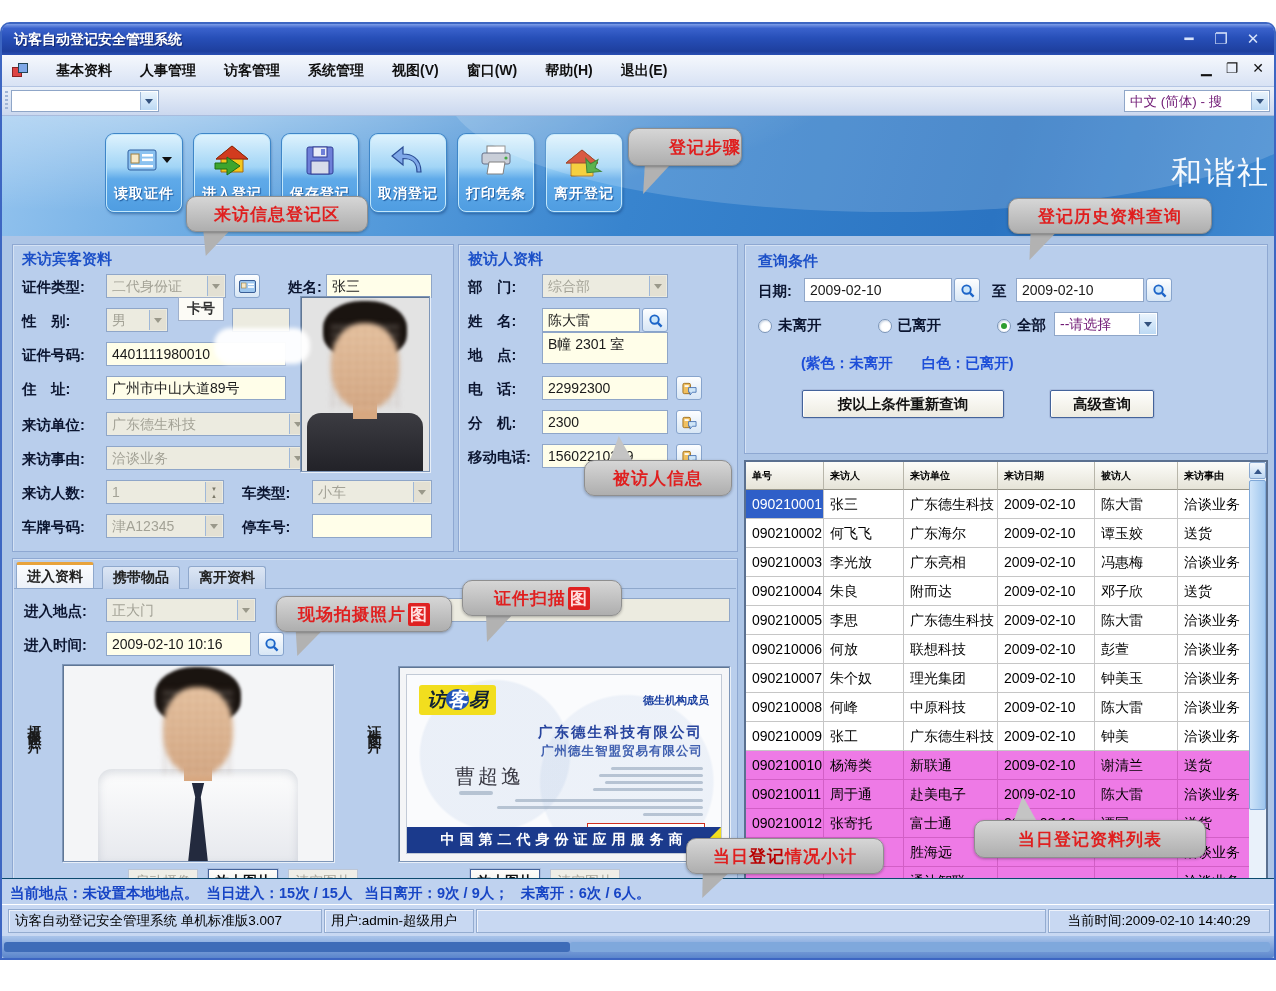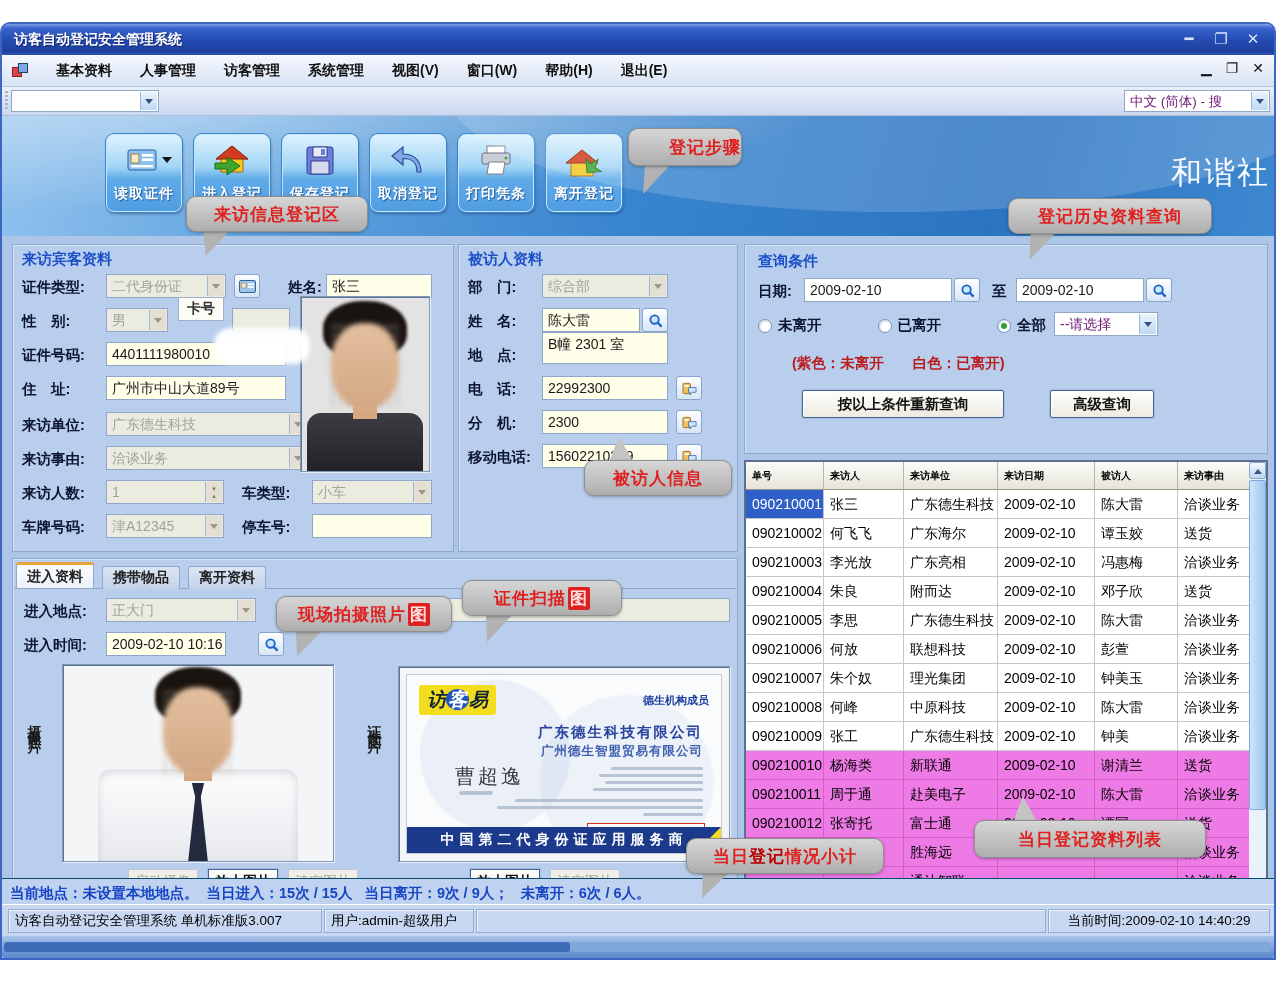--- a/index.html
+++ b/index.html
@@ -83,21 +83,21 @@
     color:#333; display:flex; align-items:center; justify-content:center; }
 
   
   .radio-group { position:absolute; display:flex; gap:56px; align-items:center; }
   .radio { display:flex; align-items:center; gap:6px; }
   .rdot { width:14px; height:14px; border-radius:50%; background:#fff; border:1px solid #7A94B8;
     box-shadow:inset 1px 1px 2px #C8D4E4; position:relative; }
   .radio.sel .rdot::after { content:''; position:absolute; left:3px; top:3px; width:6px; height:6px;
     border-radius:50%; background:#2E9E2E; }
   .rlab { font-size:14.5px; font-weight:700; color:#0B1530; }
-  .legend { position:absolute; font-size:14.5px; font-weight:700; color:#b91c1c; }
+  .legend { position:absolute; font-size:14.5px; font-weight:700; color:#1d4ed8;margin-left:9px; }
   .push-btn { position:absolute; background:linear-gradient(#FEFEFC,#EDEBE1); border:1px solid #44639A;
     box-shadow:0 0 0 1px #A9BCDD, inset 1px 1px 0 #fff; font-size:14.5px; font-weight:700; color:#111;
     display:flex; align-items:center; justify-content:center; border-radius:2px; }
 
   
   .tablewrap { position:absolute; left:742px; top:224px; width:524px; height:438px;
     border:2px solid #5A7090; background:#fff; overflow:hidden; }
   .thead { display:flex; height:28px; }
   .th { border-right:1px solid #B8B6AA; border-bottom:1px solid #98968A;
     background:linear-gradient(#FCFCF9,#E6E4D8); font-size:10px; font-weight:700; line-height:27px;
@@ -568,21 +568,21 @@
 
       <div class="panel" style="left:10px; top:322px; width:726px; height:340px;"></div>
       <div></div>
       <div class="tabline" style="left:12px; top:352px; width:722px;"></div>
 
       <span class="lbl" style="left:22px; top:366px;">进入地点:</span>
       <div class="combo dis" style="left:104px; top:362px; width:150px; height:24px;"><span>正大门</span><span class="arr"></span></div>
       <span class="lbl" style="left:298px; top:366px;">进入备注:</span>
       <div class="inp dis" style="left:374px; top:362px; width:354px; height:24px;"></div>
       <span class="lbl" style="left:22px; top:400px;">进入时间:</span>
-      <div class="inp" style="left:104px; top:396px; width:120px; height:24px;">2009-02-10 10:16</div>
+      <div class="inp" style="left:104px; top:396px; width:145px; height:24px;">2009-02-10 10:16</div>
       <div class="mini-btn" style="left:256px; top:396px;">
           <svg width="15" height="15" viewBox="0 0 16 16">
             <circle cx="7" cy="7" r="4.5" fill="#CBE6FA" stroke="#1C64C8" stroke-width="2"></circle>
             <line x1="10.5" y1="10.5" x2="14.5" y2="14.5" stroke="#1C64C8" stroke-width="2.5"></line>
           </svg>
         </div>
 
       <span class="vlabel" style="left:24px; top:478px;">摄像照片</span>
       <div class="photoframe" style="left:60px; top:428px; width:272px; height:198px;">
         <div class="fig" style="left:0; top:0; width:100%; height:100%;">

